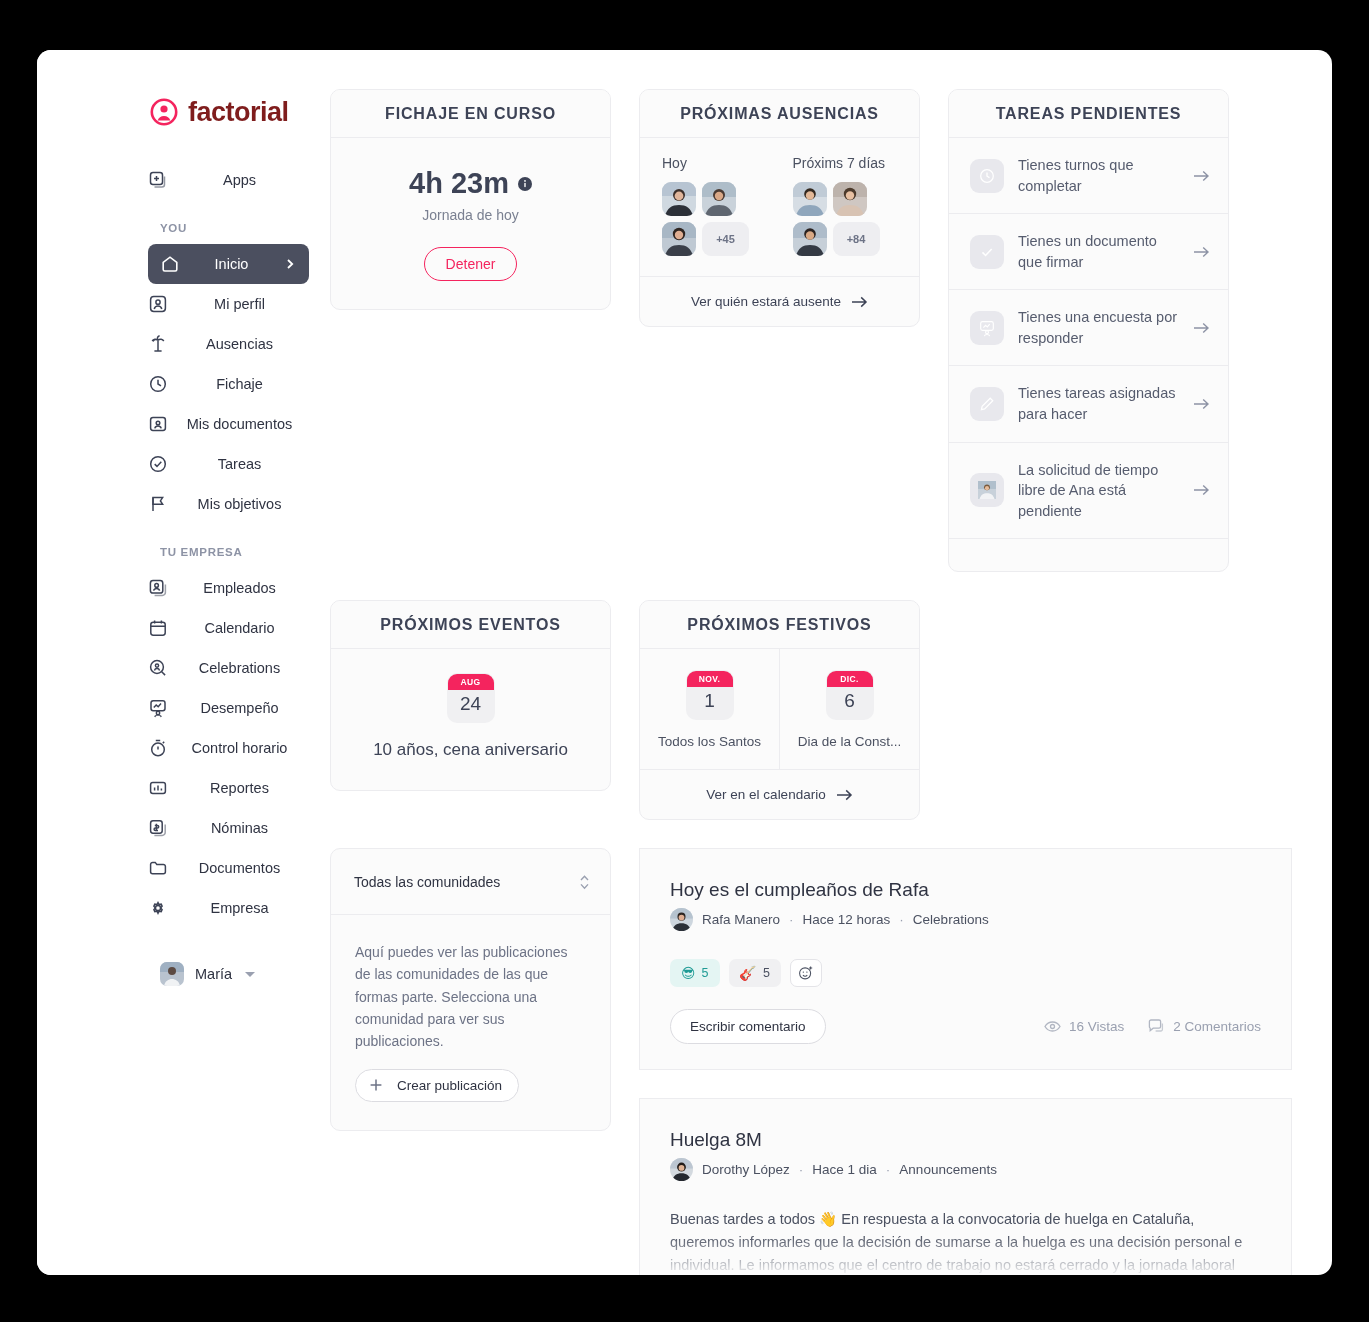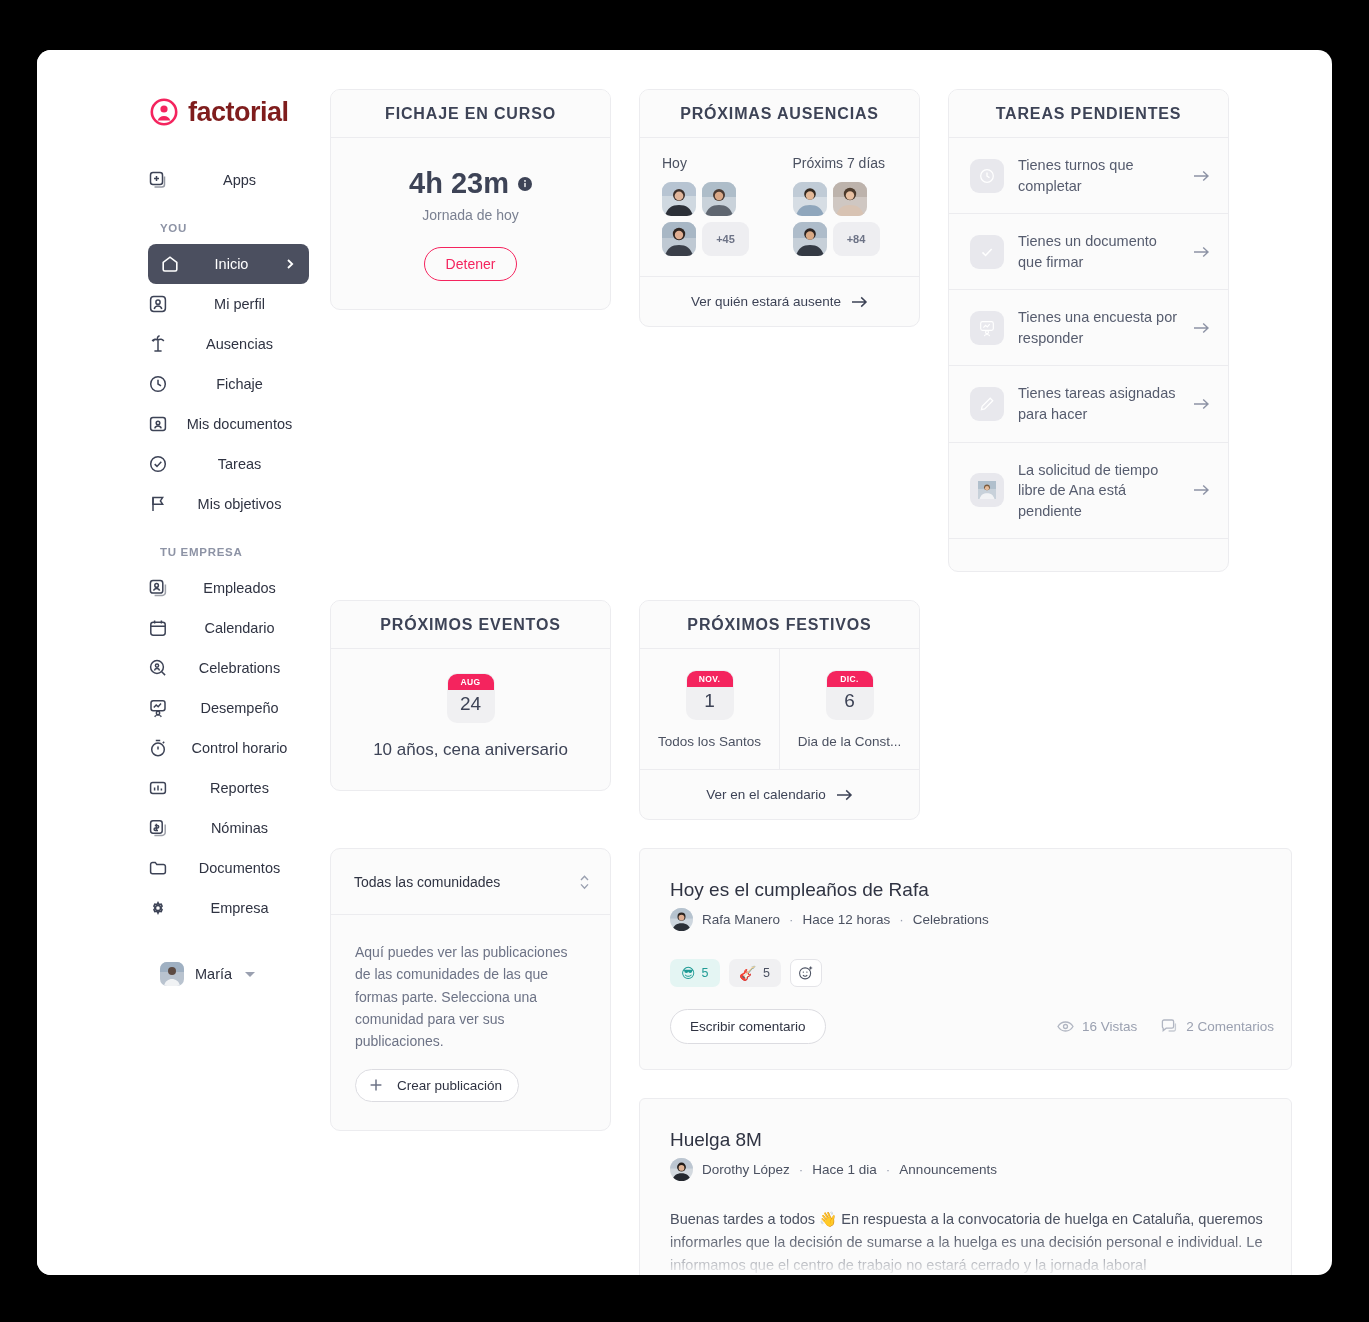--- a/index.html
+++ b/index.html
@@ -190,22 +190,22 @@
     margin-top: 17px; display: inline-flex; align-items: center; gap: 14px;
     border: 1px solid #dcdce1; background: #fff; border-radius: 20px;
     padding: 8px 16px 8px 13px; font-size: 13.5px; color: #2f3342;
     font-family: inherit; cursor: pointer;
   }
   .plus-ico { width: 14px; height: 14px; flex: 0 0 14px; color: #6d7386; }
 
   
   .post {
     grid-column: 2 / span 2;
-    background: #fbfbfb; border: 1px solid #ececef; border-radius: 6px;
-    padding: 30px 17px 25px 30px;
+    background: #fbfbfb; border: 1px solid #ececef; border-radius: 0;
+    padding: 30px 30px 25px 30px;
   }
   .post-title { font-size: 19px; color: #2f3342; font-weight: 400; }
   .post-meta {
     display: flex; align-items: center; gap: 9px;
     margin-top: 7px; font-size: 13.5px; color: #4b5161;
   }
   .post-meta .av { width: 23px; height: 23px; border-radius: 50%; overflow: hidden; flex:0 0 23px; }
   .post-meta .sep { color: #9aa0b0; }
   .post-body {
     margin-top: 27px; font-size: 14.5px; line-height: 1.58;

